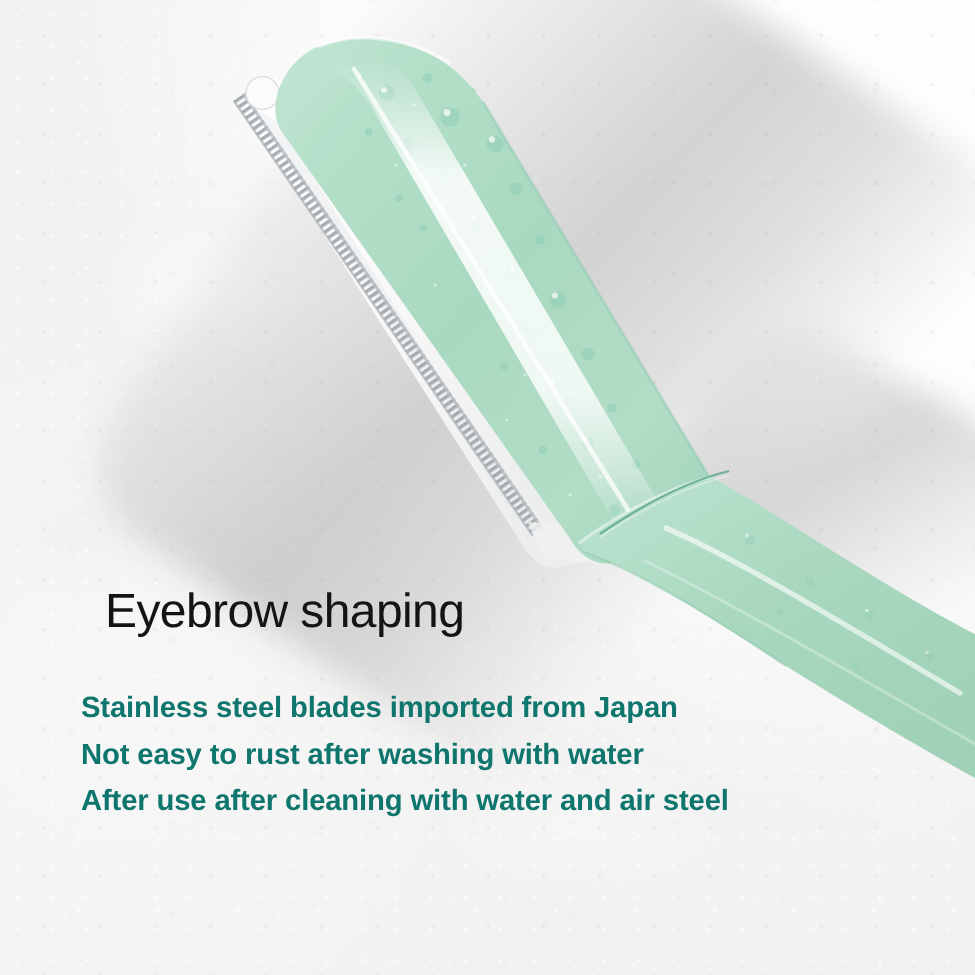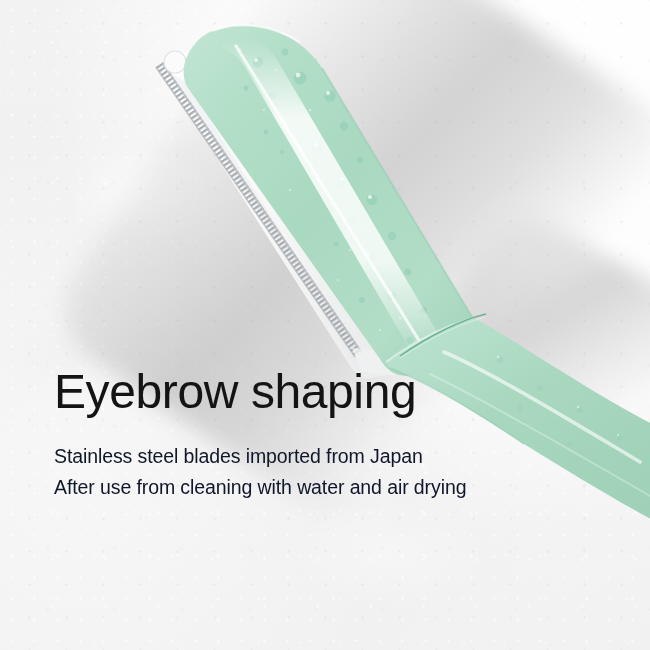--- a/index.html
+++ b/index.html
@@ -101,37 +101,37 @@
 
   
   .text-block {
     position: absolute;
     left: 54px;
     top: 368px;
     width: 560px;
   }
   .headline {
     color: #141414;
-    font-size: 48px;
+    font-size: 32px;
     line-height: 47px;
     letter-spacing: -0.4px;
     font-weight: 400;
-    margin: 0;
+    margin: 16px;
     white-space: nowrap;
   }
   .sub-list {
     margin: 26px 0 0 0;
     padding: 0;
     list-style: none;
   }
   .sub-list li {
-    color: #0f172a;
+    color: #0f766e;
     font-size: 19.5px;
     line-height: 31px;
-    font-weight: 400;
+    font-weight: 700;
     letter-spacing: -0.1px;
     white-space: nowrap;
   }
 </style>
 </head>
 <body>
 
 <div id="banner">
 
   <div class="bg-base"></div>
@@ -338,17 +338,18 @@
       </g>
     </svg>
   </div>
 
   <div class="text-block">
     <h1 class="headline">
       <span>Eyebrow shaping</span><br>
     </h1>
     <ul class="sub-list">
       <li>Stainless steel blades imported from Japan</li>
-      <li>After use from cleaning with water and air drying</li>
+      <li>Not easy to rust after washing with water</li>
+      <li>After use after cleaning with water and air steel</li>
     </ul>
   </div>
 
 </div>
 
 </body></html>

